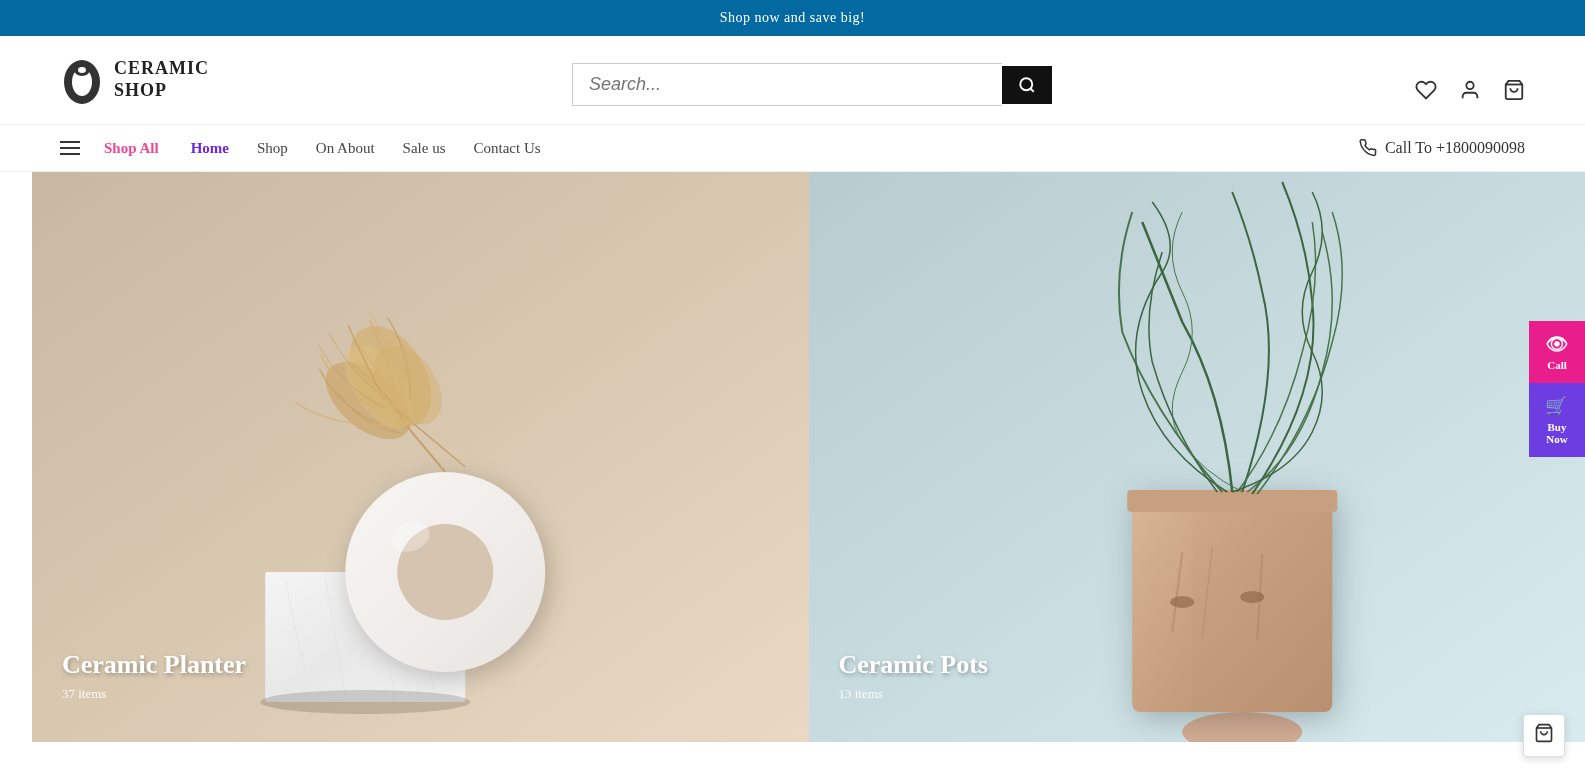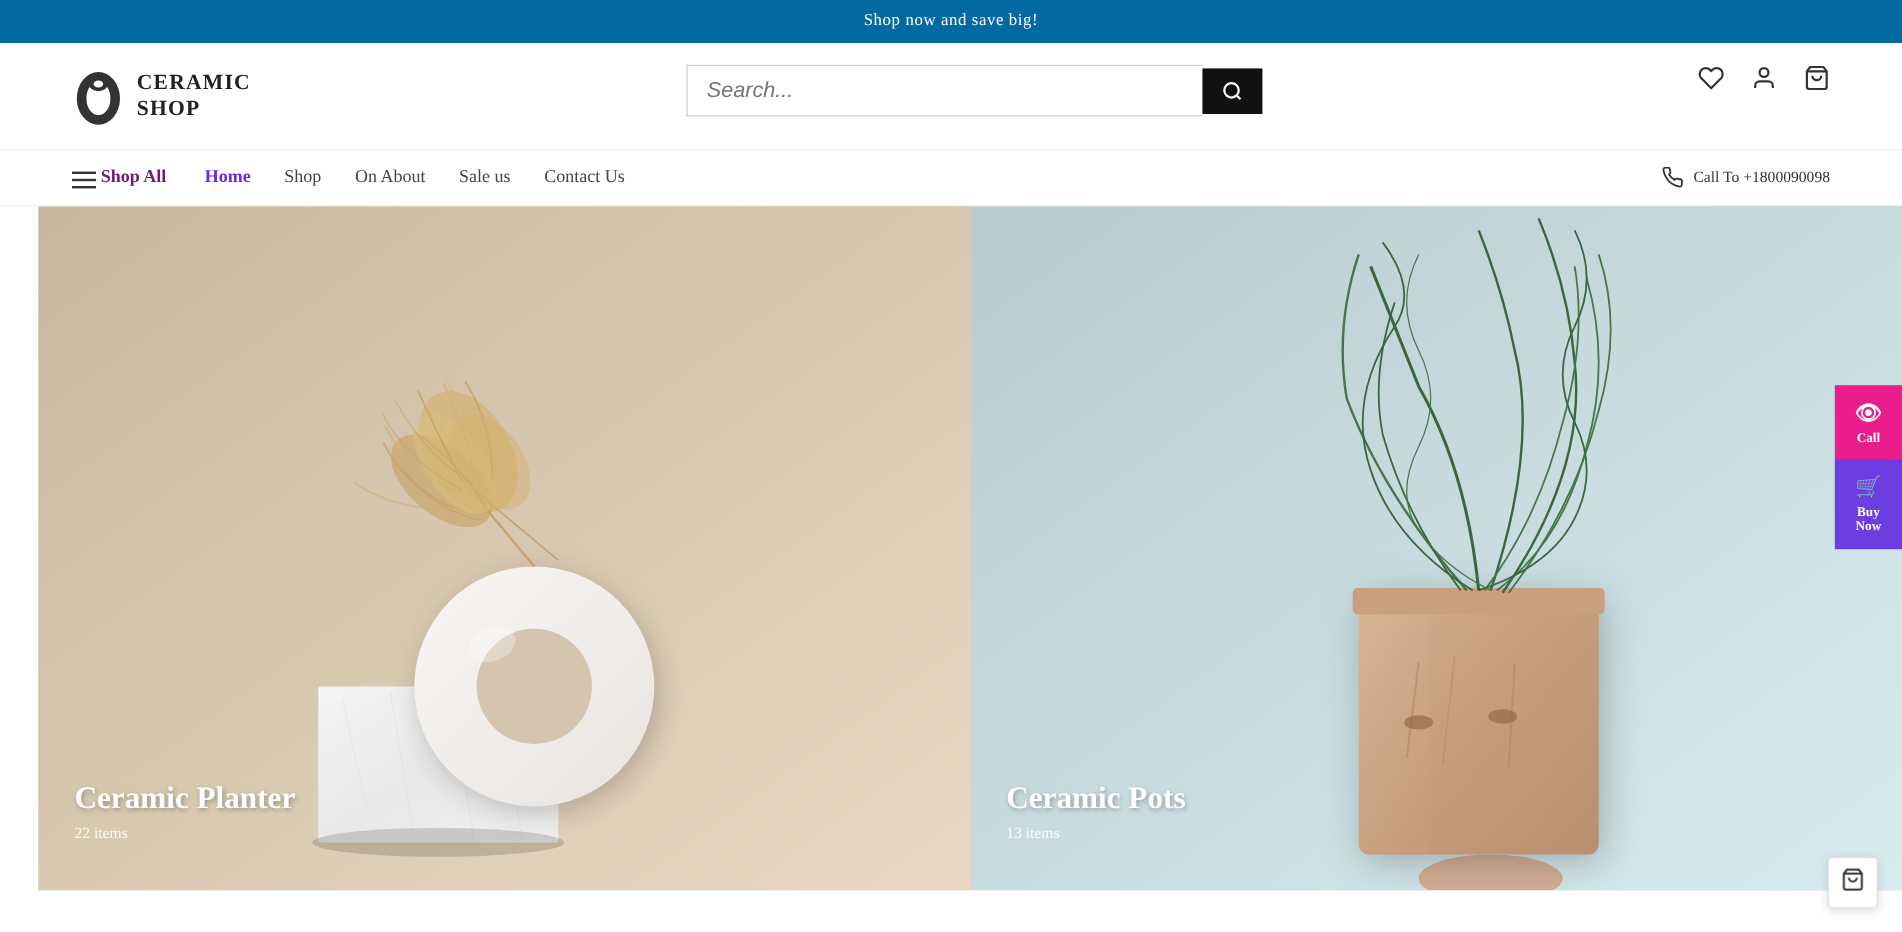--- a/index.html
+++ b/index.html
@@ -11,21 +11,21 @@
       color: #fff;
       text-align: center;
       padding: 10px 0;
       font-size: 14px;
       letter-spacing: 0.5px;
     }
 
     
     .header {
       display: flex;
-      align-items: flex-start;
+      align-items: flex-end;
       justify-content: space-between;
       padding: 18px 60px;
       border-bottom: 1px solid #eee;
       background: #fff;
     }
 
     .logo-area {
       display: flex;
       align-items: center;
       gap: 10px;
@@ -97,25 +97,25 @@
     }
 
     .nav-left {
       display: flex;
       align-items: center;
       gap: 32px;
     }
 
     .shop-all {
       display: flex;
-      align-items: flex-end;
-      gap: 4px;
+      align-items: center;
+      gap: 24px;
       font-size: 15px;
       font-weight: 600;
-      color: #701a75;
+      color: #ec4899;
       cursor: pointer;
     }
 
     .hamburger-lines {
       display: flex;
       flex-direction: column;
       gap: 4px;
       cursor: pointer;
     }
 
@@ -141,21 +141,21 @@
 
     .nav-links a.active {
       color: #6d28d9;
       font-weight: 600;
     }
 
     .nav-right {
       display: flex;
       align-items: center;
       gap: 8px;
-      font-size: 13px;
+      font-size: 16px;
       color: #333;
     }
 
     
     .hero-grid {
       display: grid;
       grid-template-columns: 1fr 1fr;
       min-height: 570px;
       padding-left: 32px;
     }
@@ -420,21 +420,21 @@
         <line x1="0" y1="0" x2="0" y2="-90" stroke="#c8a070" stroke-width="1.5"></line>
         <ellipse cx="0" cy="-100" rx="28" ry="44" fill="#d4b070" opacity="0.5" transform="rotate(15)"></ellipse>
         <path d="M-15,-70 Q-35,-105 -25,-145" stroke="#c8a060" stroke-width="1" fill="none" opacity="0.7"></path>
         <path d="M5,-80 Q15,-120 25,-160" stroke="#d4b070" stroke-width="1" fill="none" opacity="0.7"></path>
         <path d="M-5,-75 Q10,-115 5,-160" stroke="#c8a060" stroke-width="1" fill="none" opacity="0.6"></path>
       </g>
     </svg>
 
     <div class="product-label">
       <h2>Ceramic Planter</h2>
-      <p>22 items</p>
+      <p>37 items</p>
     </div>
   </div>
 
   <div class="hero-item hero-item-right">
     <div class="right-bg"></div>
     <svg class="scene-svg" viewBox="0 0 790 570" preserveAspectRatio="xMidYMid slice" xmlns="http://www.w3.org/2000/svg">
       <defs>
         <linearGradient id="bgRight" x1="0%" y1="0%" x2="100%" y2="100%">
           <stop offset="0%" style="stop-color:#b8ccd0"></stop>
           <stop offset="50%" style="stop-color:#c8dce0"></stop>

